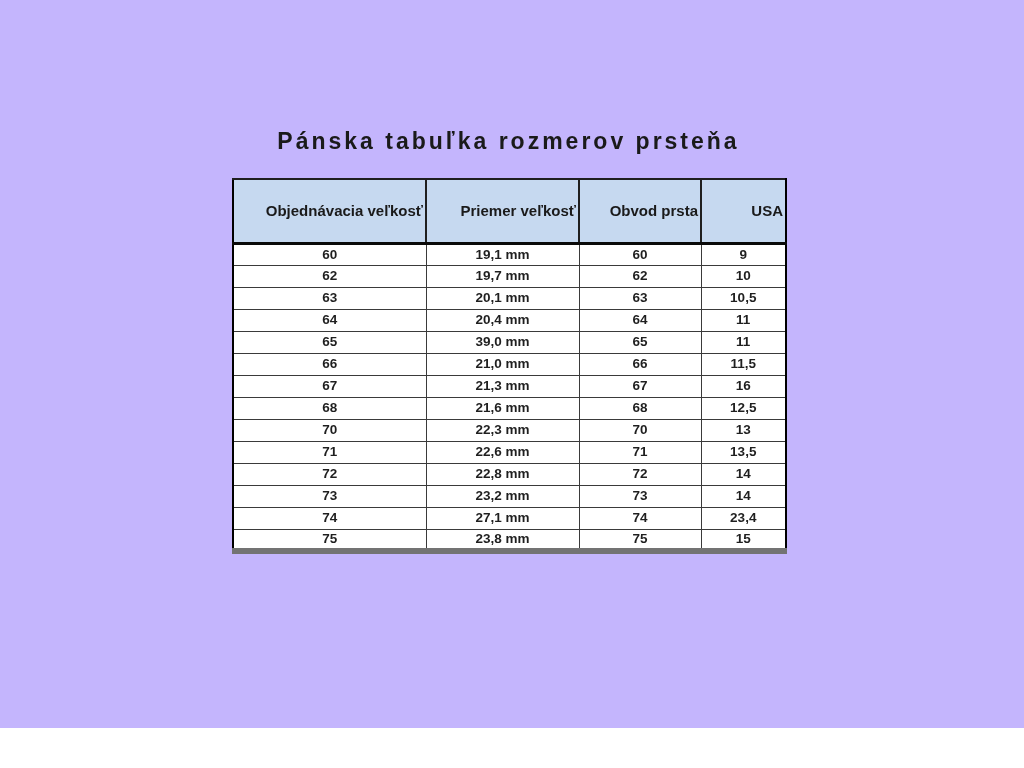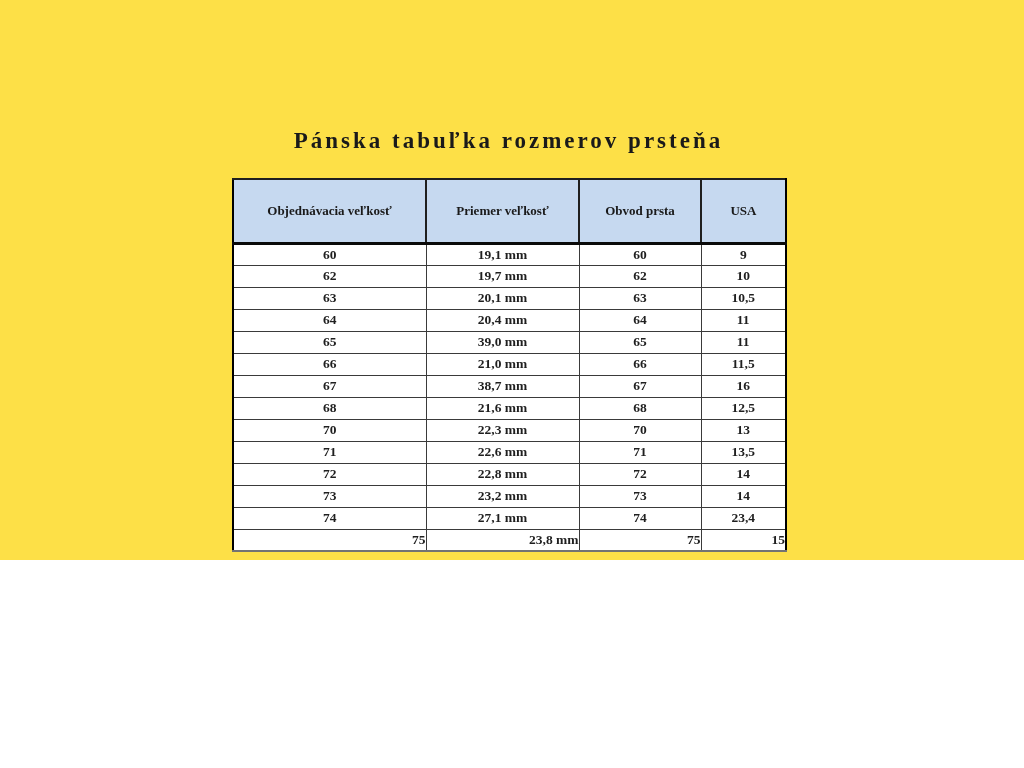--- a/index.html
+++ b/index.html
@@ -2,23 +2,22 @@
 <html style="--header-bg: #c6d9f0; --row-bg: #ffffff;"><head>
 <meta charset="utf-8">
 <style>
   * { margin: 0; padding: 0; box-sizing: border-box; }
   html, body { width: 1024px; height: 768px; background: #ffffff; overflow: hidden; }
   body { font-family: "Liberation Sans", sans-serif; }
 
   .canvas {
     position: relative;
     width: 1024px;
-    height: 560px;
-    background: #fde047;
-    font-family: Liberation Serif, serif;
+    height: 728px;
+    background: #c4b5fd;
   }
 
   .title {
     position: absolute;
     left: 232px;
     top: 128px;
     width: 553px;
     text-align: center;
     font-size: 23px;
     font-weight: bold;
@@ -33,24 +32,24 @@
     top: 178px;
     width: 553px;
     border-collapse: collapse;
     table-layout: fixed;
     border: 2px solid #000000;
   }
 
   table.size-table th {
     background: var(--header-bg, #c6d9f0);
     height: 64px;
-    font-size: 13px;
+    font-size: 15px;
     font-weight: bold;
     color: #1a1a1a;
-    text-align: center;
+    text-align: right;
     vertical-align: middle;
     border: 2px solid #1f1f1f;
     border-bottom: 3px solid #0a0a0a;
     padding: 0 2px;
   }
 
   table.size-table td {
     background: var(--row-bg, #ffffff);
     height: 22px;
     font-size: 13.5px;
@@ -59,21 +58,21 @@
     text-align: center;
     vertical-align: middle;
     border: 1.5px solid #3a3a3a;
     padding: 0;
     line-height: 1;
   }
 
   
   table.size-table tr td:first-child, table.size-table tr th:first-child { border-left: 2px solid #000; }
   table.size-table tr td:last-child,  table.size-table tr th:last-child  { border-right: 2px solid #000; }
-  table.size-table tbody tr:last-child td { border-bottom: 2px solid #737373; text-align: right; }
+  table.size-table tbody tr:last-child td { border-bottom: 6px solid #737373; }
 </style>
 </head>
 <body>
 
 <div class="canvas">
 
   <div class="title">Pánska tabuľka rozmerov prsteňa</div>
 
   <table class="size-table">
     <colgroup>
@@ -122,21 +121,21 @@
           <td>11</td>
         </tr>
         <tr>
           <td>66</td>
           <td>21,0 mm</td>
           <td>66</td>
           <td>11,5</td>
         </tr>
         <tr>
           <td>67</td>
-          <td>38,7 mm</td>
+          <td>21,3 mm</td>
           <td>67</td>
           <td>16</td>
         </tr>
         <tr>
           <td>68</td>
           <td>21,6 mm</td>
           <td>68</td>
           <td>12,5</td>
         </tr>
         <tr>

